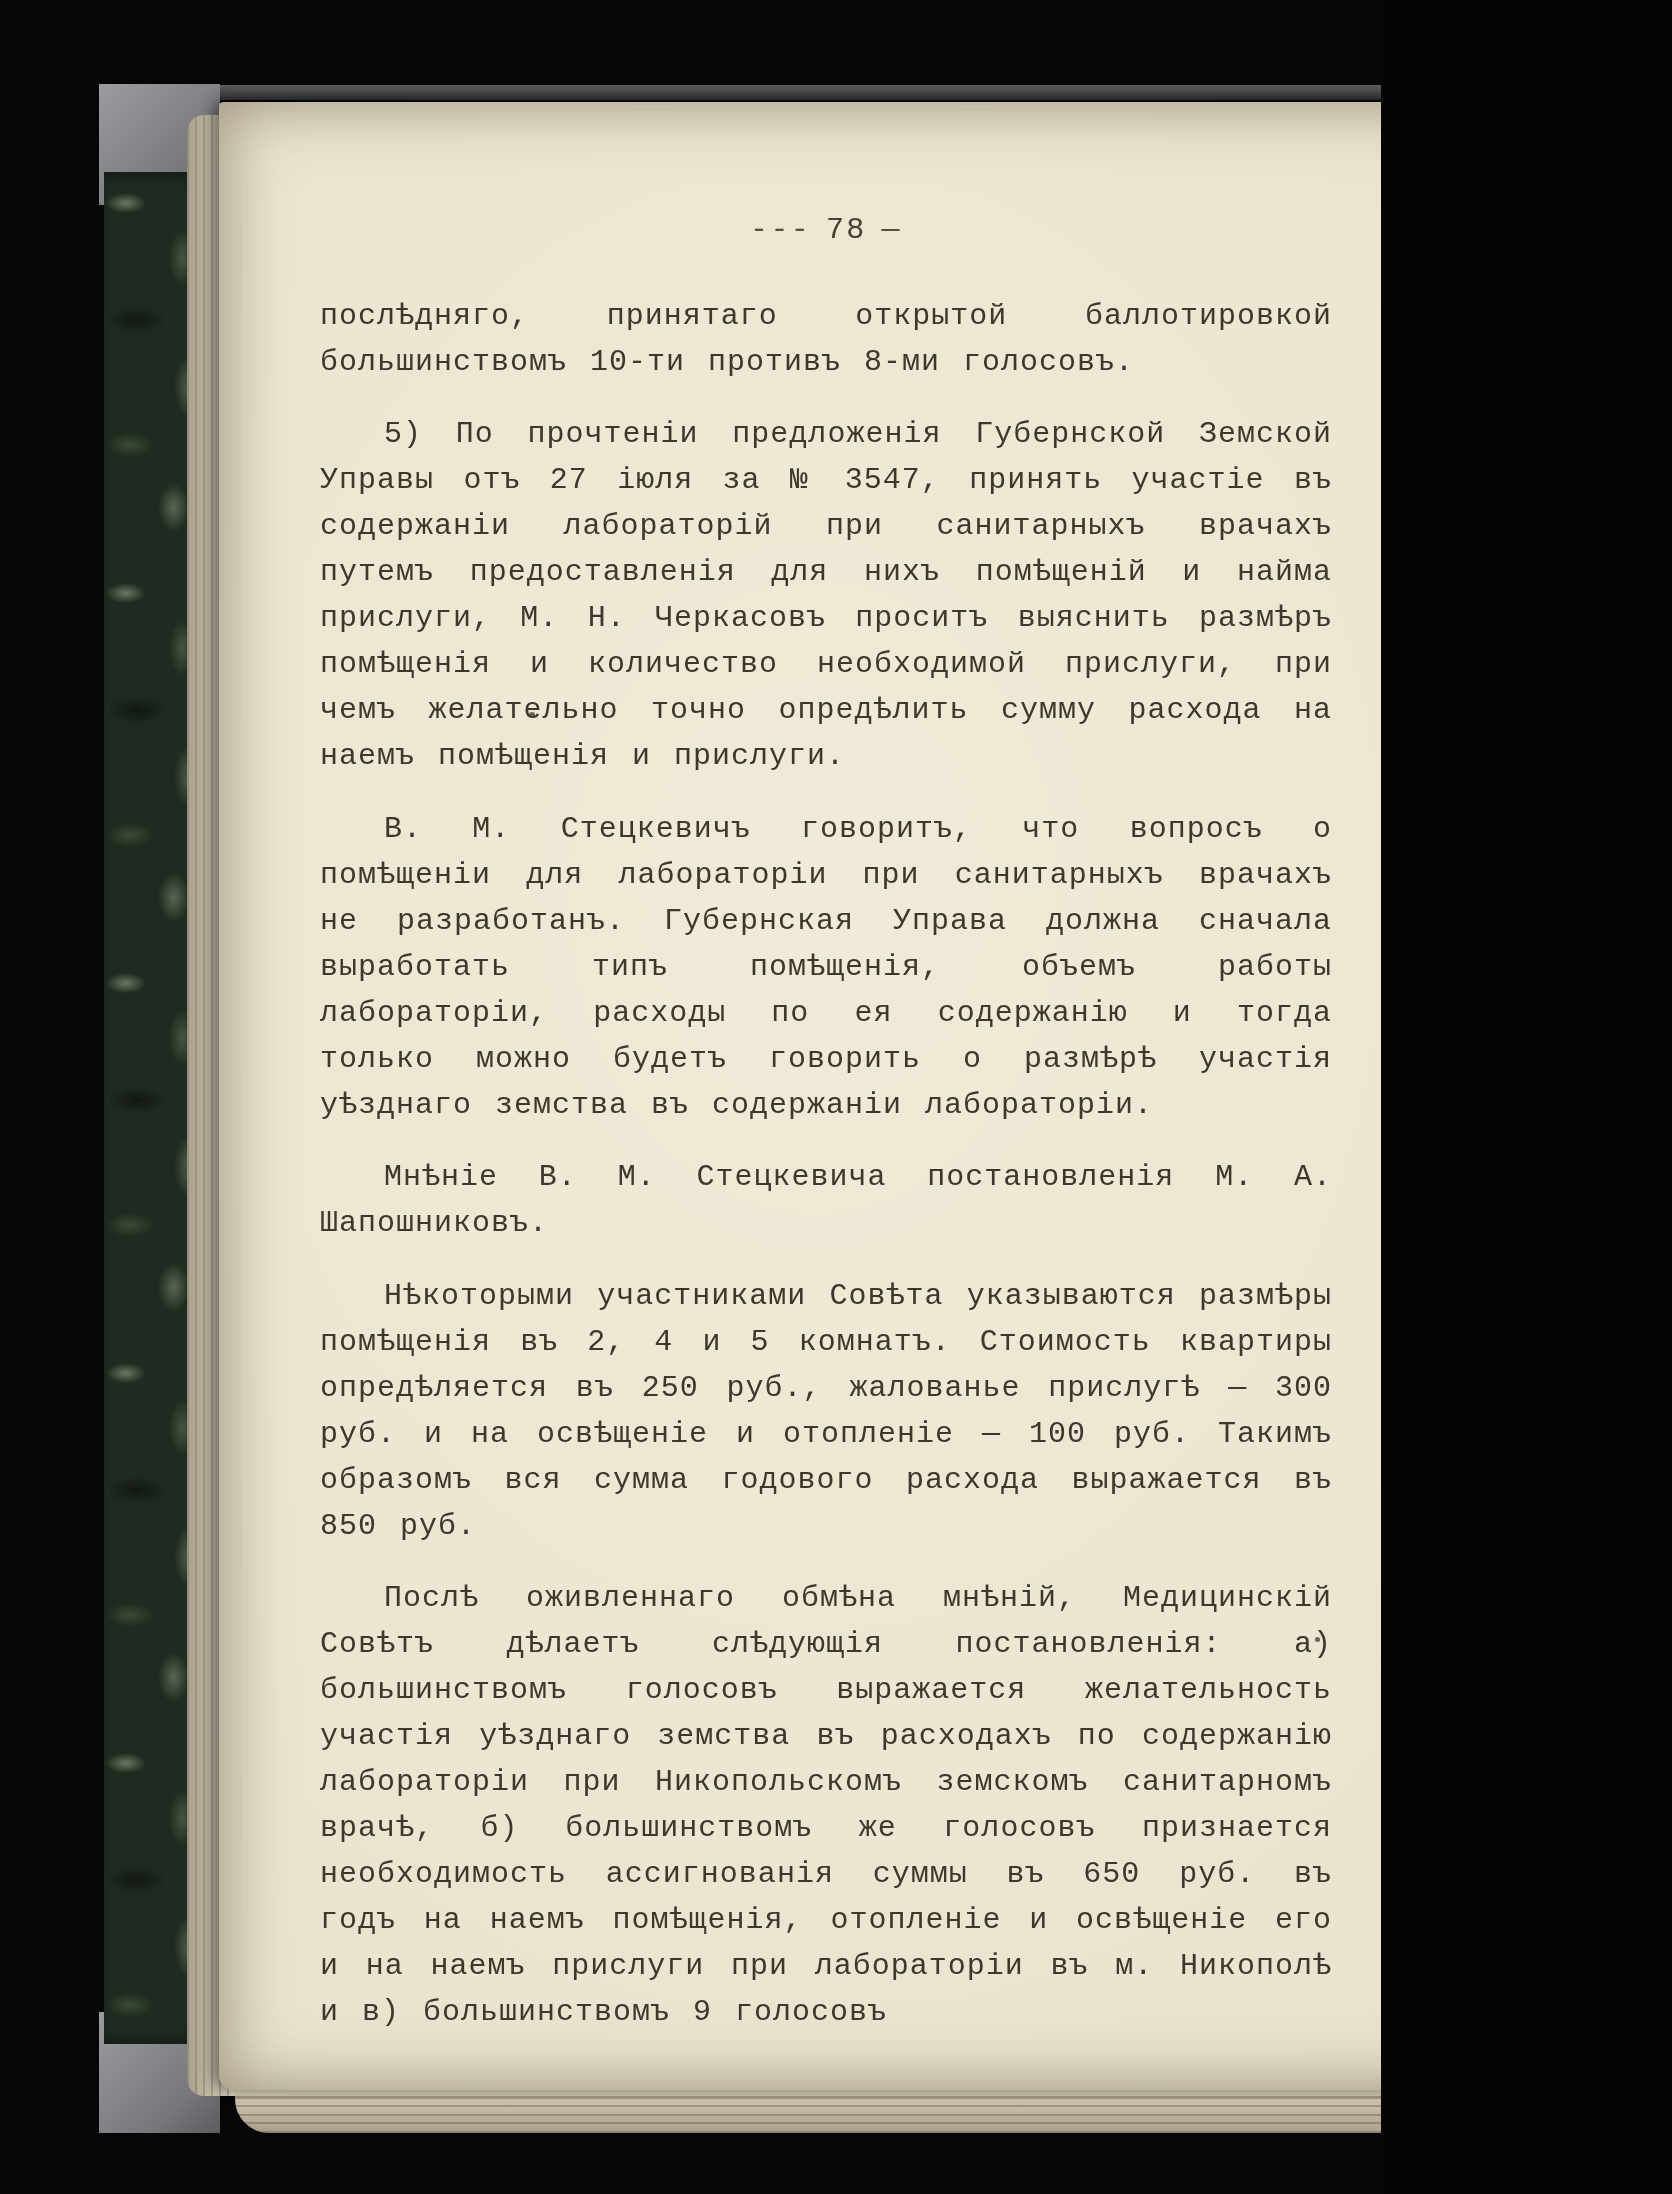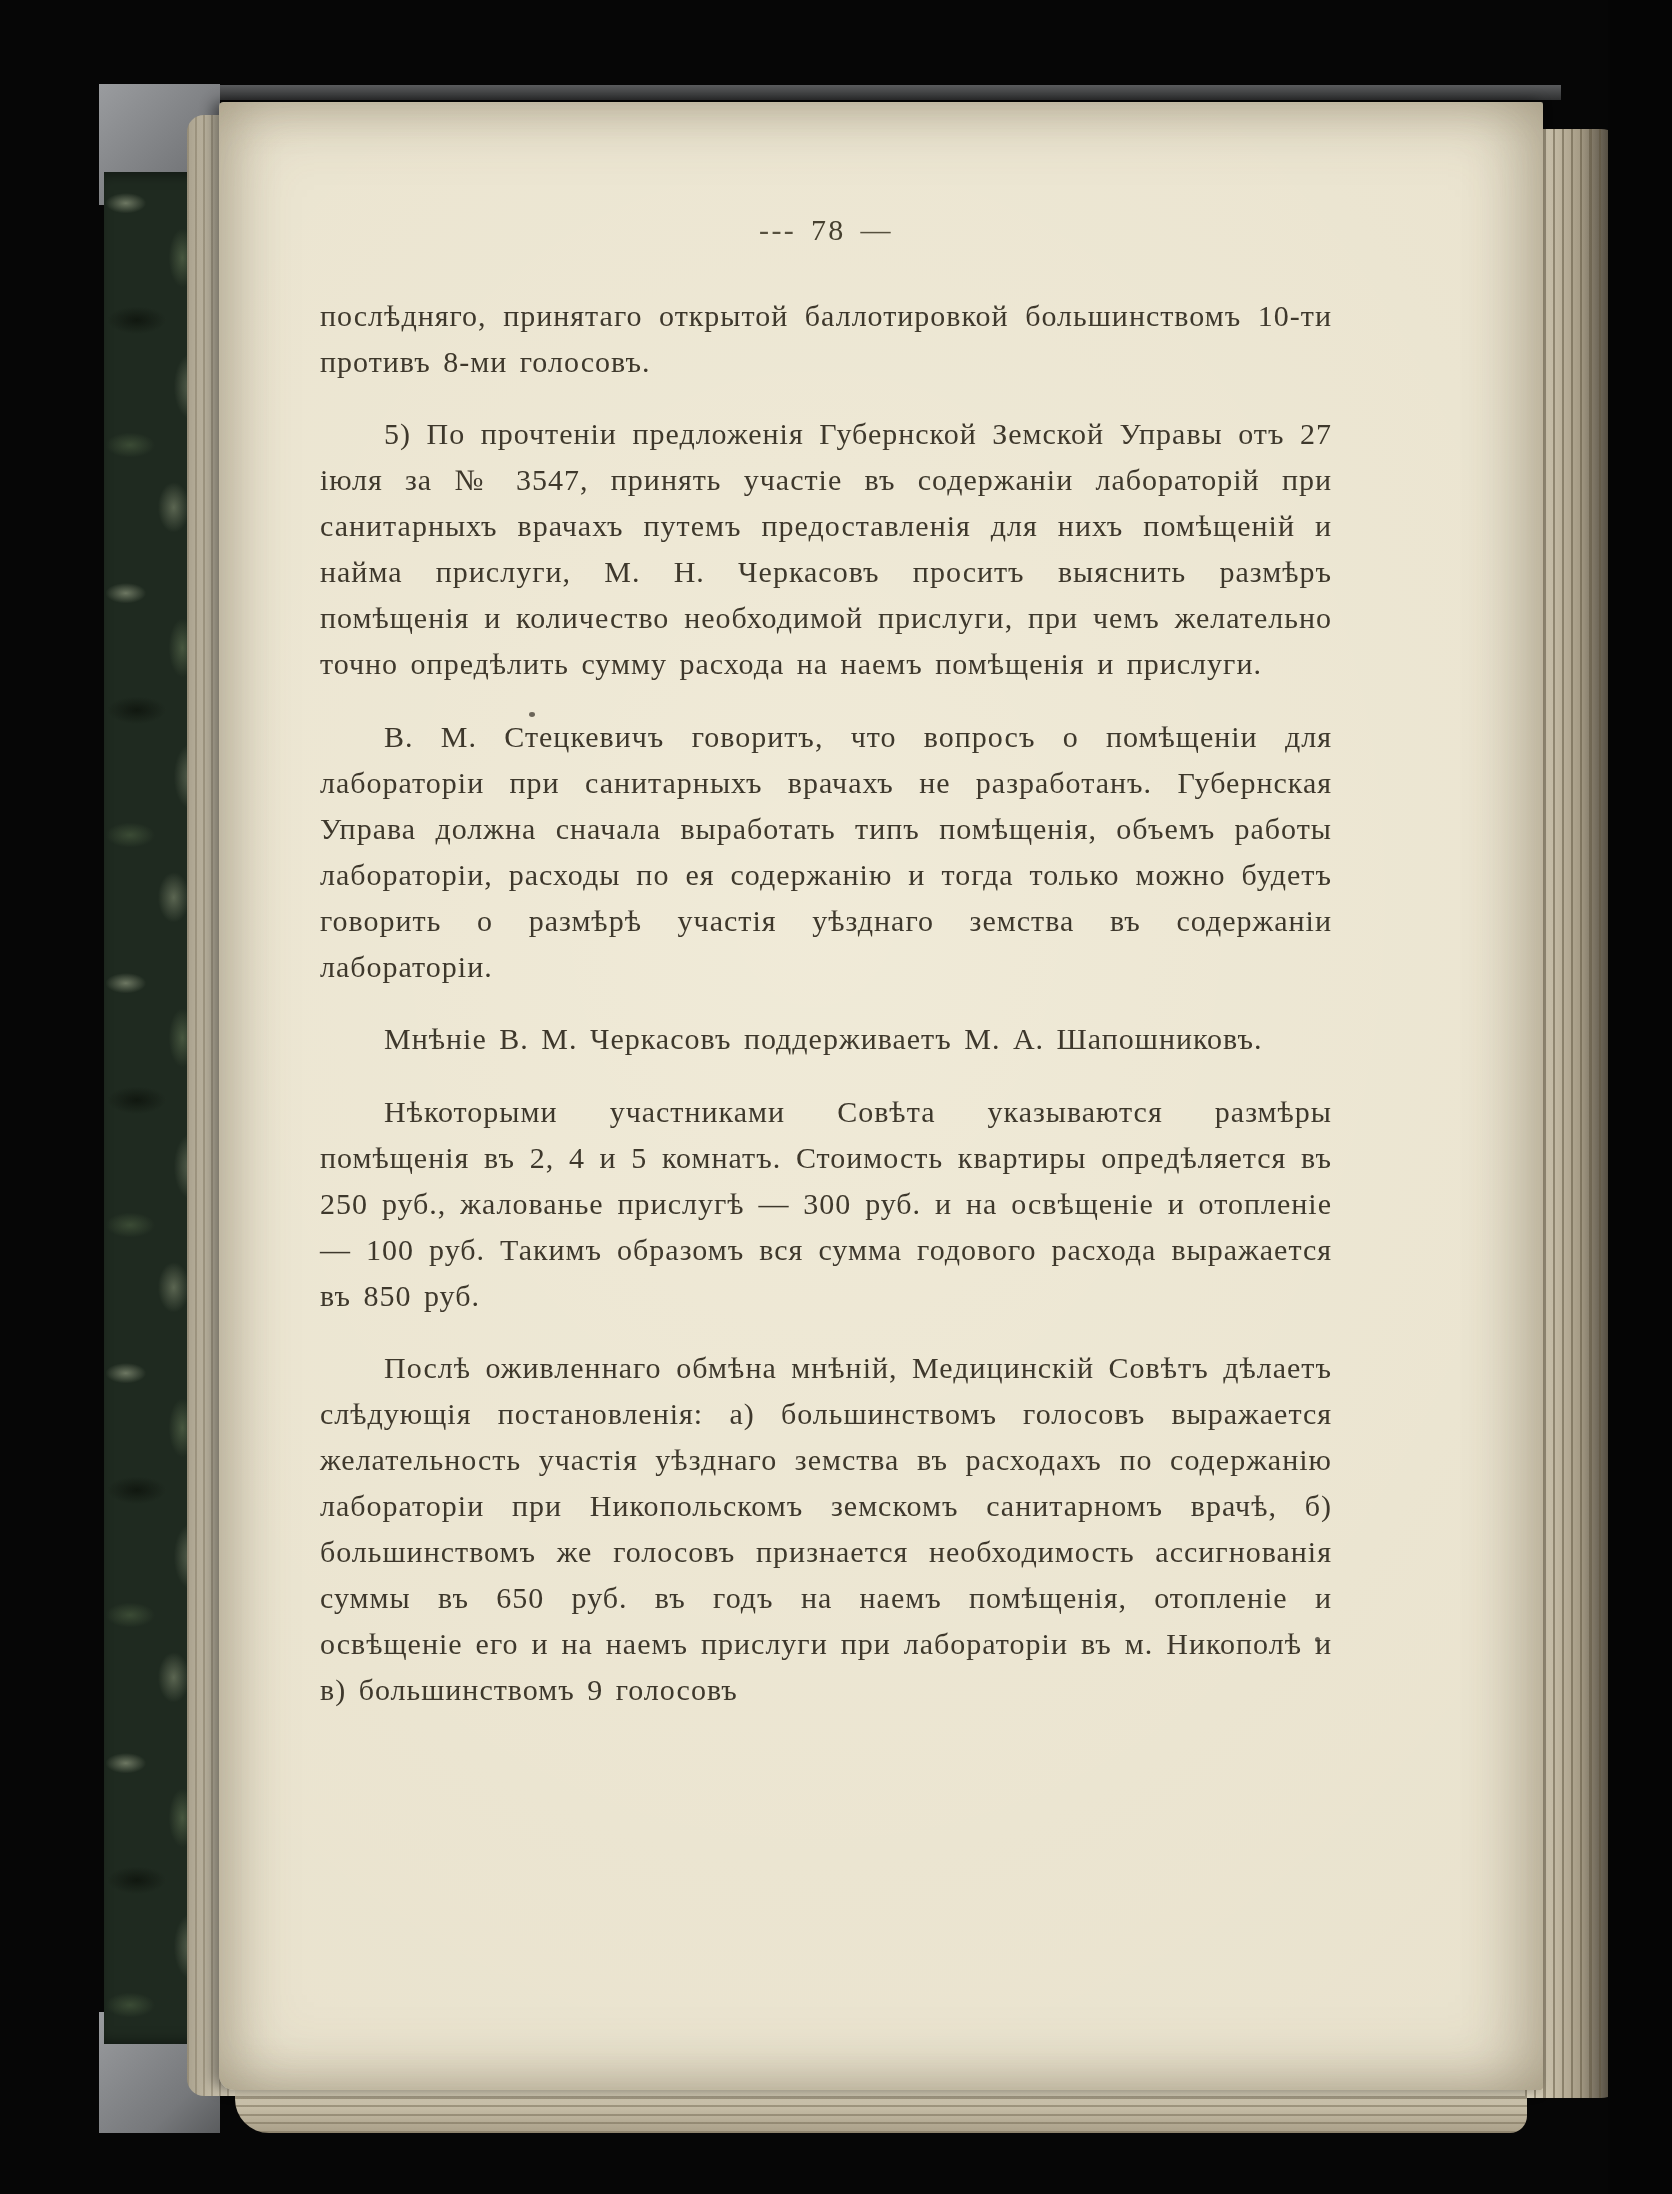--- a/index.html
+++ b/index.html
@@ -2,25 +2,25 @@
 <html style="font-size:9.2px"><head>
 <meta charset="utf-8">
 <style>
   html, body {
     margin: 0;
     padding: 0;
     background: #050505;
   }
   .screenshot {
     position: relative;
-    width: 1608px;
+    width: 1381px;
     height: 2194px;
     background: #060606;
     overflow: hidden;
-    font-family: Liberation Serif, serif;
+    font-family: Liberation Mono, monospace;
   }
 
   
   .book-top-edge {
     position: absolute;
     left: 103px; top: 85px;
     width: 1458px; height: 15px;
     background: linear-gradient(180deg, #6f7173, #3a3b3c);
     opacity: 0.8;
   }
@@ -164,19 +164,19 @@
   <div class="speck s2"></div>
 
   <div class="text-area">
     <div class="page-header">
       <span class="dash">---</span><span>78</span><span class="dash">—</span>
     </div>
 
     <p class="para">послѣдняго, принятаго открытой баллотировкой большинствомъ 10-ти противъ 8-ми голосовъ.</p>
     <p class="para indent">5) По прочтеніи предложенія Губернской Земской Управы отъ 27 іюля за № 3547, принять участіе въ содержаніи лабораторій при санитарныхъ врачахъ путемъ предоставленія для нихъ помѣщеній и найма прислуги, М. Н. Черкасовъ проситъ выяснить размѣръ помѣщенія и количество необходимой прислуги, при чемъ желательно точно опредѣлить сумму расхода на наемъ помѣщенія и прислуги.</p>
     <p class="para indent">В. М. Стецкевичъ говоритъ, что вопросъ о помѣщеніи для лабораторіи при санитарныхъ врачахъ не разработанъ. Губернская Управа должна сначала выработать типъ помѣщенія, объемъ работы лабораторіи, расходы по ея содержанію и тогда только можно будетъ говорить о размѣрѣ участія уѣзднаго земства въ содержаніи лабораторіи.</p>
-    <p class="para indent">Мнѣніе В. М. Черкасовъ поддерживаетъ М. А. Шапошниковъ.</p>
+    <p class="para indent">Мнѣніе В. М. Стецкевича постановленія М. А. Шапошниковъ.</p>
     <p class="para indent">Нѣкоторыми участниками Совѣта указываются размѣры помѣщенія въ 2, 4 и 5 комнатъ. Стоимость квартиры опредѣляется въ 250 руб., жалованье прислугѣ — 300 руб. и на освѣщеніе и отопленіе — 100 руб. Такимъ образомъ вся сумма годового расхода выражается въ 850 руб.</p>
     <p class="para indent">Послѣ оживленнаго обмѣна мнѣній, Медицинскій Совѣтъ дѣлаетъ слѣдующія постановленія: а) большинствомъ голосовъ выражается желательность участія уѣзднаго земства въ расходахъ по содержанію лабораторіи при Никопольскомъ земскомъ санитарномъ врачѣ, б) большинствомъ же голосовъ признается необходимость ассигнованія суммы въ 650 руб. въ годъ на наемъ помѣщенія, отопленіе и освѣщеніе его и на наемъ прислуги при лабораторіи въ м. Никополѣ и в) большинствомъ 9 голосовъ</p>
   </div>
 
 </div>
 
 
 </body></html>

